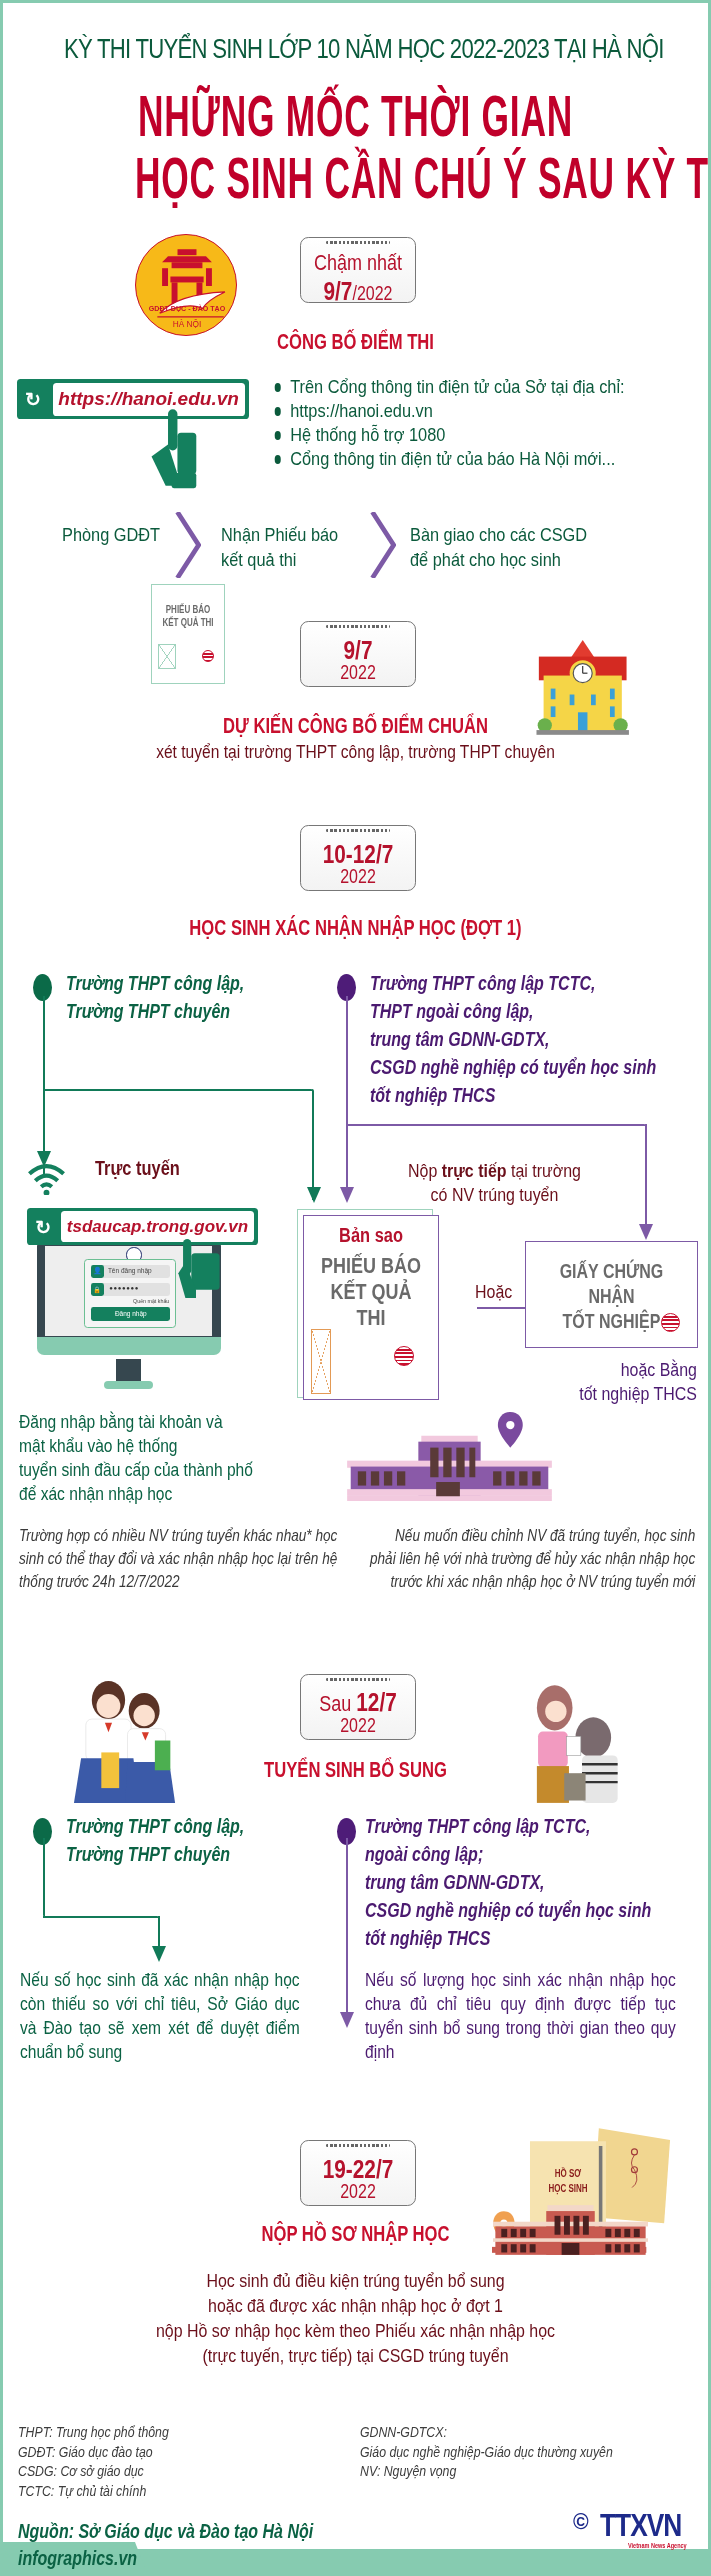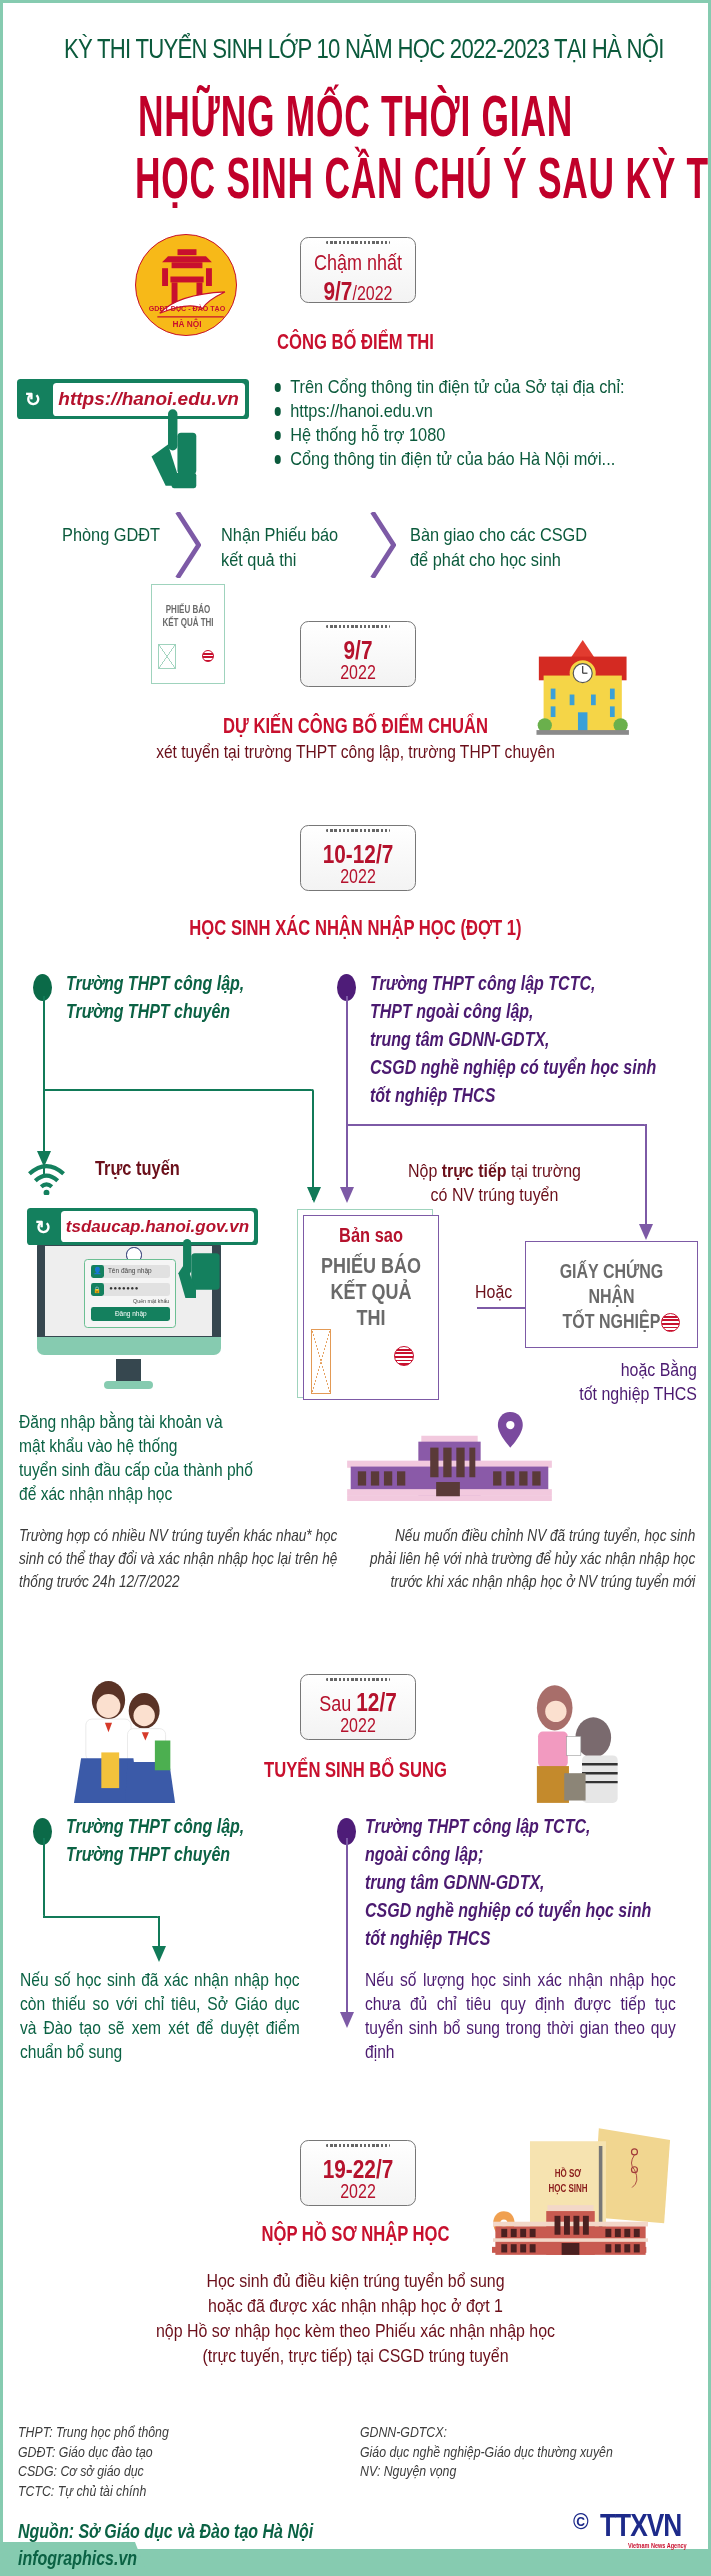--- a/index.html
+++ b/index.html
@@ -59,21 +59,21 @@
     <rect x="60" y="46" width="52" height="10" fill="#c8102e"></rect>
     <rect x="44" y="56" width="10" height="30" fill="#c8102e"></rect>
     <rect x="118" y="56" width="10" height="30" fill="#c8102e"></rect>
     <rect x="58" y="70" width="56" height="10" fill="#c8102e"></rect>
     <rect x="60" y="80" width="10" height="38" fill="#c8102e"></rect>
     <rect x="102" y="80" width="10" height="30" fill="#c8102e"></rect>
     <path d="M40 132 Q70 100 150 96 Q120 110 112 124 Q90 112 40 132Z" fill="#fff" stroke="#c8102e" stroke-width="2"></path>
     <line x1="36" y1="138" x2="148" y2="138" stroke="#c8102e" stroke-width="2"></line>
   </svg>
   <div class="abs" style="left:0; top:70px; width:102px; text-align:center; font-size:7.1px; font-weight:bold; color:#c8102e;">GDĐT DỤC - ĐÀO TẠO</div>
-  <div class="abs" style="left:0; top:84px; width:102px; text-align:center; font-size:8.3px; font-weight:bold; color:#c8102e;">HÀ NỘI</div>
+  <div class="abs" style="left:0; top:84px; width:102px; text-align:center; font-size:8.3px; font-weight:normal; color:#c8102e;">HÀ NỘI</div>
 </div>
 
 <div class="calendar" style="left:300px; top:237px;">
   <div class="base"></div>
   <div class="body"></div>
   <div class="rings"></div>
   <div class="line1">Chậm nhất</div>
   <div class="line2"><span class="big">9/7</span><span>/2022</span></div>
 </div>
 
@@ -209,21 +209,21 @@
       <div class="abs" style="left:6px; top:47px; width:79px; height:14.2px; background:#14805e; border-radius:2.4px; color:#fff; font-size:6.5px; text-align:center; line-height:14.2px;">Đăng nhập</div>
     </div>
   </div>
   <div class="abs" style="left:0; top:98px; width:184px; height:18px; background:#86cbb0; border-radius:0 0 7.1px 7.1px;"></div>
 </div>
 <div class="abs" style="left:116px; top:1359px; width:25px; height:24px; background:#36474f;"></div>
 <div class="abs" style="left:104px; top:1381px; width:49px; height:8.3px; background:#86cbb0; border-radius:4.2px;"></div>
 
 <div class="url-bar" style="left:27px; top:1208px; width:231px; height:37px;">
   <span class="refresh">↻</span>
-  <div class="field" style="left:34px; top:3px; width:193px; height:31px; font-size:17px;">tsdaucap.hanoi.gov.vn</div>
+  <div class="field" style="left:34px; top:3px; width:193px; height:31px; font-size:17px;">tsdaucap.trong.gov.vn</div>
 </div>
 <svg class="abs" style="left:178px; top:1239px;" width="49" height="66" viewBox="0 0 82 112">
   <rect x="8" y="0" width="14" height="60" rx="7" fill="#14805e"></rect>
   <rect x="22" y="24" width="48" height="62" rx="6" fill="#14805e"></rect>
   <polygon points="0,58 12,40 30,86 30,100 12,100" fill="#14805e"></polygon>
 </svg>
 
 <div class="abs" style="left:95px; top:0;"></div>
 
 <div class="abs" style="left:388px; top:1159px; width:213px; text-align:center; font-size:19px; color:#6b0f1a; line-height:24px; transform:scaleX(0.84); transform-origin:center;">

